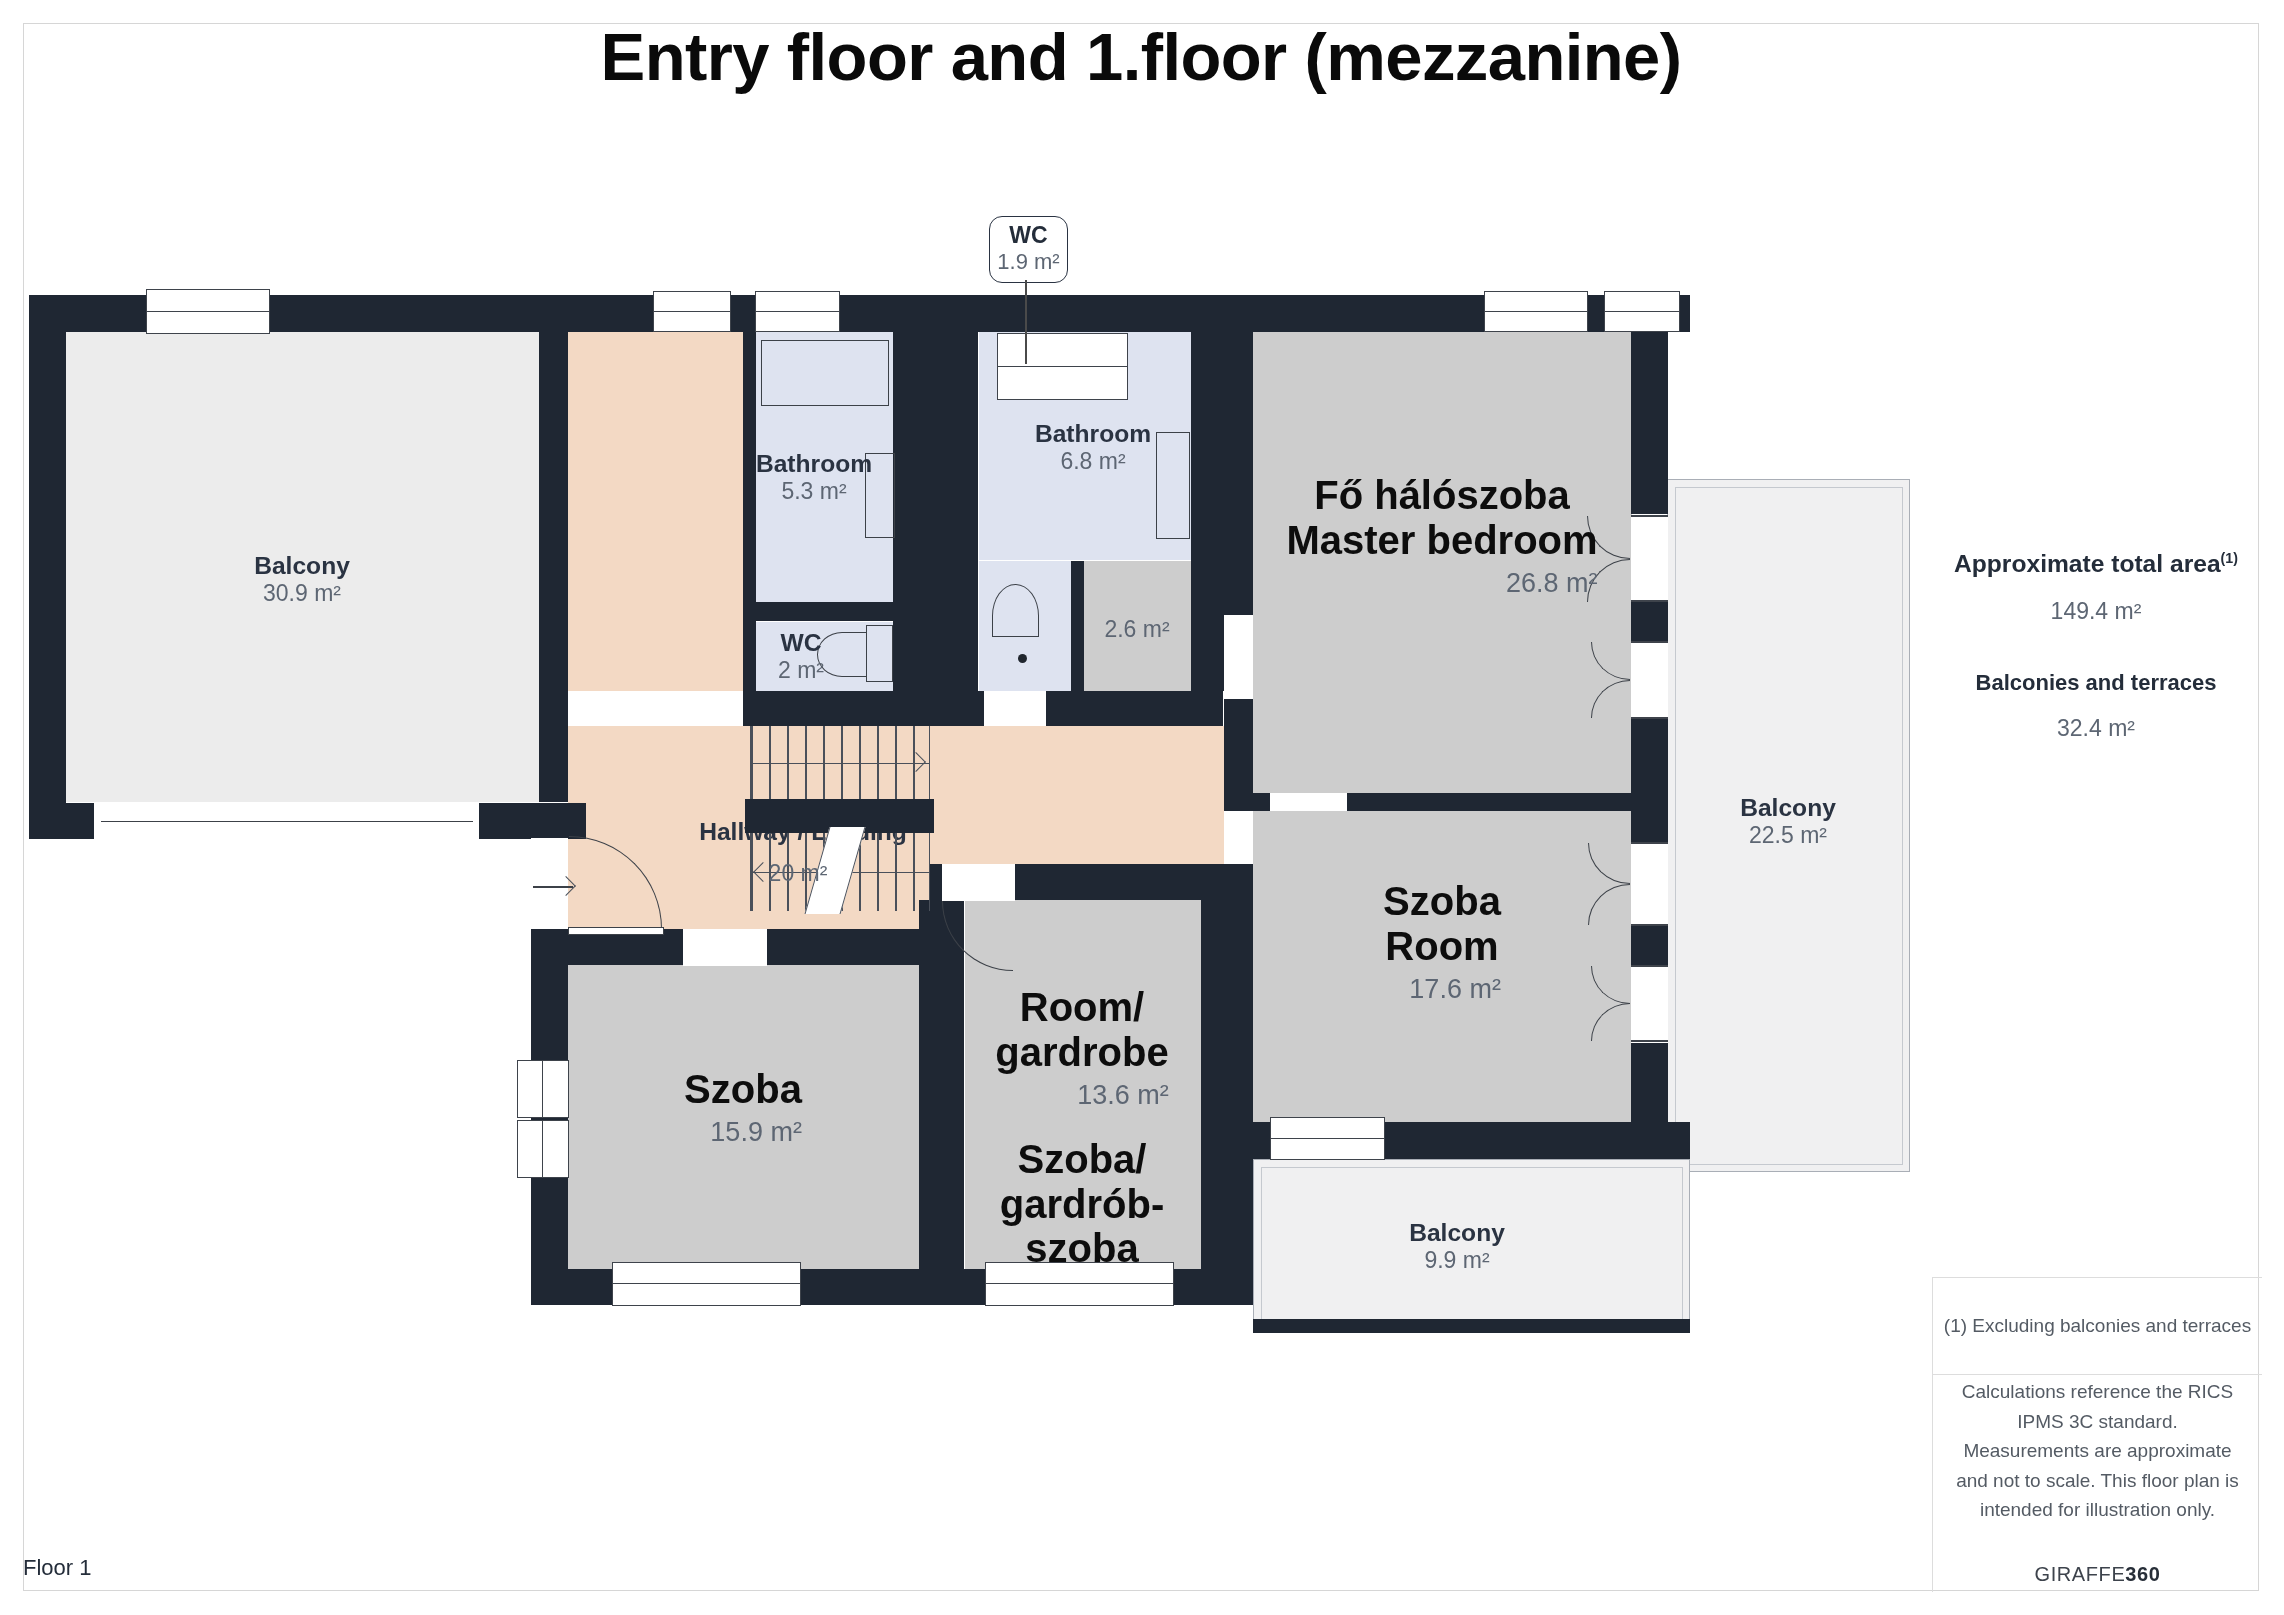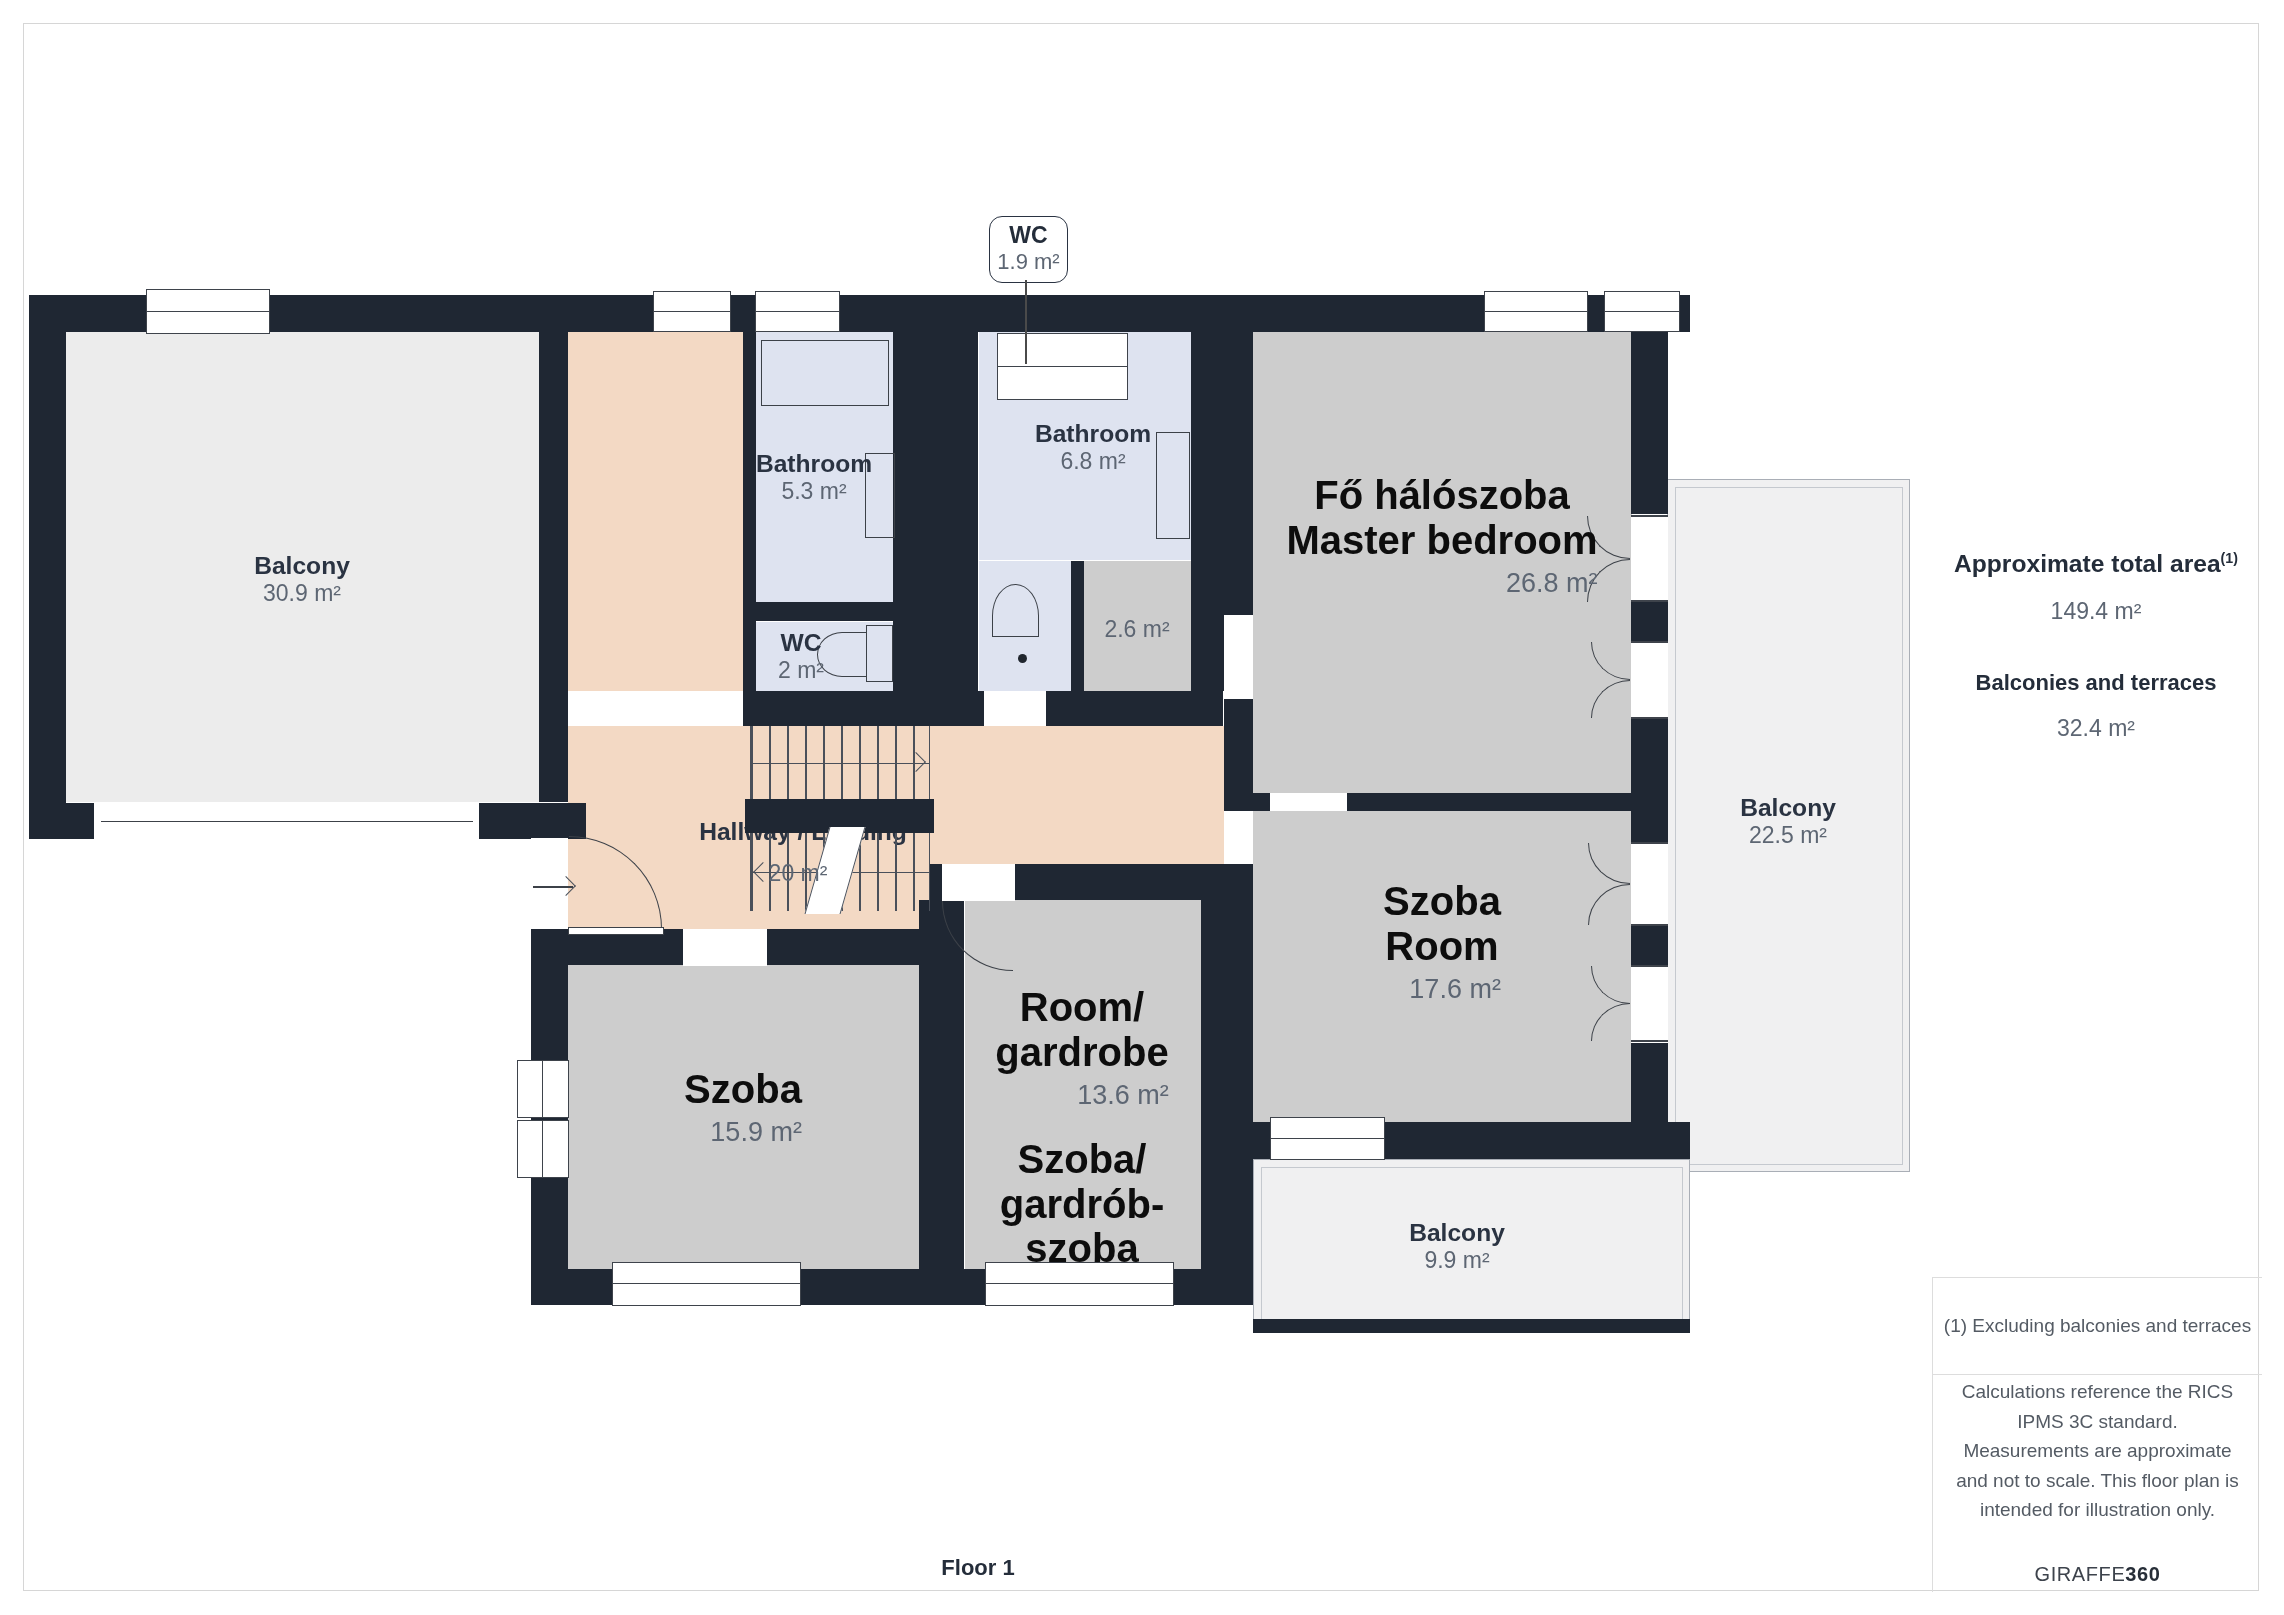--- a/index.html
+++ b/index.html
@@ -47,29 +47,30 @@
   .sidebar{position:absolute;left:1932px;top:550px;width:328px;text-align:center;z-index:4;}
   .sb-title{font-size:24.6px;font-weight:bold;color:#242d3a;margin-bottom:19.4px;}
   .sb-title sup{font-size:14.2px;}
   .sb-value{font-size:23px;color:#5d6673;margin-bottom:45px;}
   .sb-title2{font-size:22px;font-weight:bold;color:#242d3a;margin-bottom:19.4px;}
   .sb-value2{font-size:23px;color:#5d6673;}
   .note-box{position:absolute;left:1932px;width:330px;border-left:1.3px solid #ddd;border-top:1.3px solid #ddd;box-sizing:border-box;z-index:4;
     display:flex;flex-direction:column;align-items:center;justify-content:center;text-align:center;color:#545b64;font-size:19px;line-height:1.55;}
   .logo{margin-top:34px;font-size:20px;letter-spacing:0.6px;color:#3d434c;}
   .logo b{color:#272e38;}
-  .footer{position:absolute;left:23px;top:1555px;width:1910px;text-align:center;z-index:4;
-    font-size:22px;font-weight:bold;color:#242d3a;}
+  .footer{position:absolute;left:23px;top:1555px;width:1910px;z-index:4;
+    font-size:22px;font-weight:normal;color:#242d3a;}
 </style>
 </head>
 <body>
 
 <div class="frame"></div>
 
 <div class="title">
+  <div>Entry floor and 1.floor (mezzanine)</div>
 </div>
 
 <div class="callout" style="left:989px;top:216px;width:79px;height:67px">
   <div class="co-nm">WC</div>
   <div class="co-ar">1.9 m²</div>
 </div>
 <div class="leader" style="left:1025px;top:280px;height:84px"></div>
 
 <div class="floor" style="left:65px;top:331px;width:475px;height:471px;background:var(--garage,#ececec)"></div>
 <div class="floor" style="left:568px;top:331px;width:175px;height:360px;background:var(--hallway,#f3d9c4)"></div>

